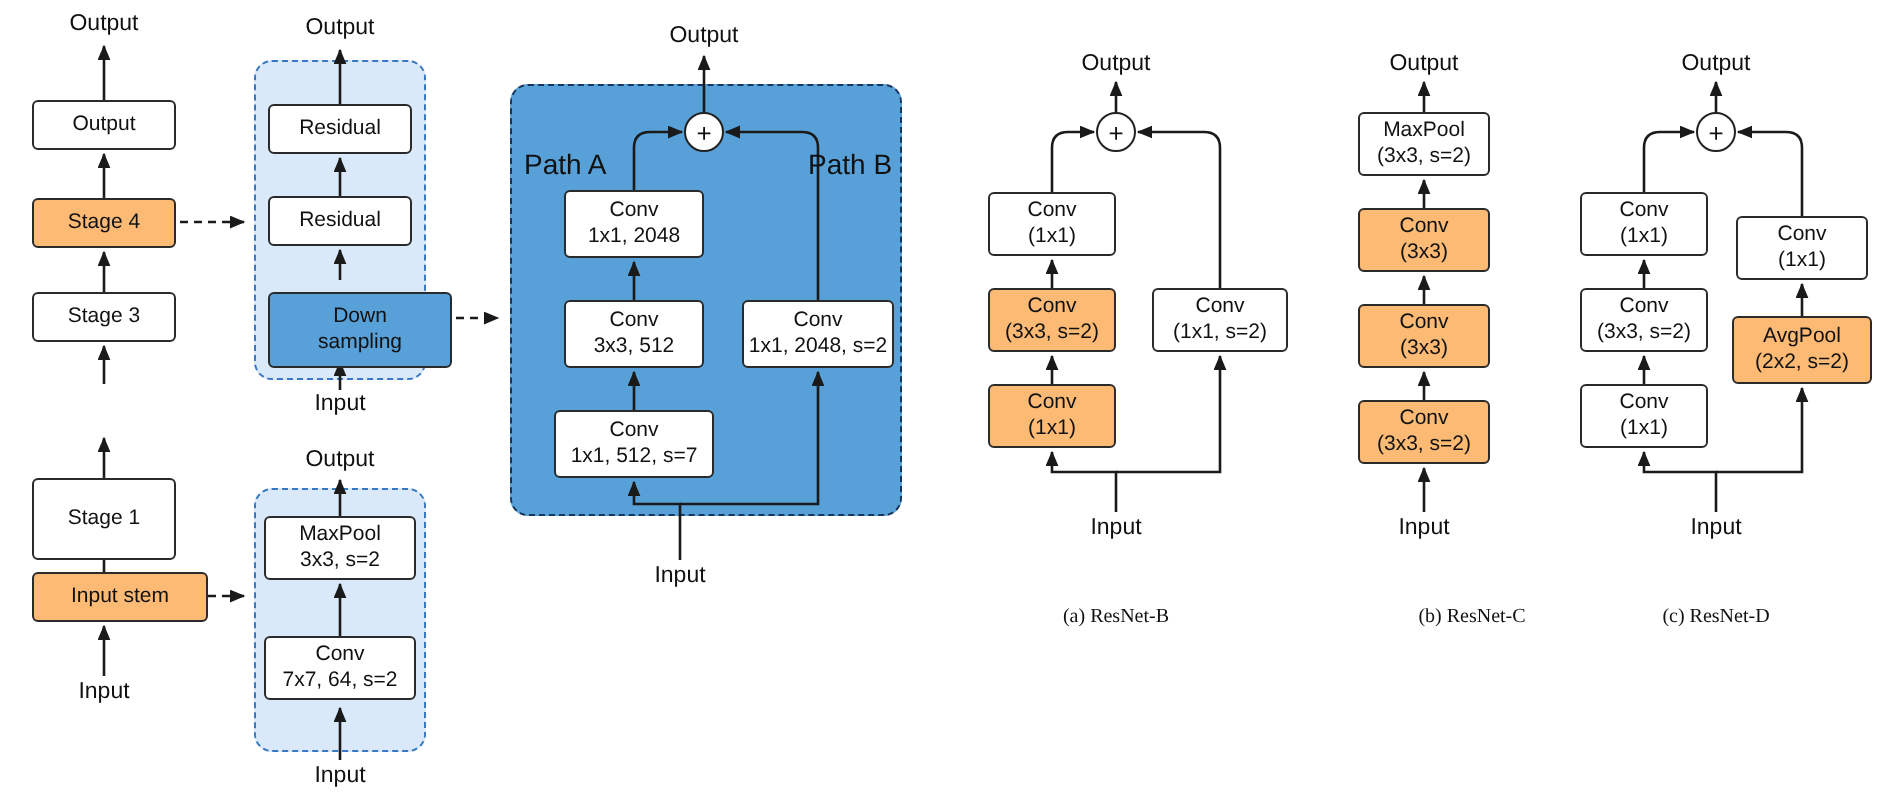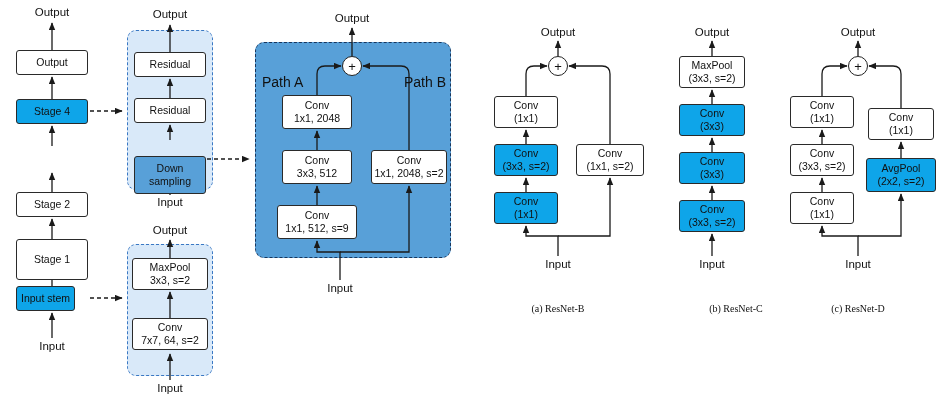--- a/index.html
+++ b/index.html
@@ -4,21 +4,21 @@
 <style>
   * { margin:0; padding:0; box-sizing:border-box; }
   body { background:#fff; font-family:"Liberation Sans", sans-serif; color:#111; }
   .canvas { position:relative; width:948px; height:402px; background:#fff; overflow:hidden; }
   .container { position:absolute; border-radius:9px; z-index:1; }
   .container.light { background:#d9e9f9; border:1.5px dashed #3a78c3; }
   .container.dark  { background:#58a0d8; border:1.6px dashed #17365d; }
   .box { position:absolute; border:1px solid #2a2a2a; border-radius:3px; background:#fff;
          display:flex; flex-direction:column; align-items:center; justify-content:center;
          font-size:10.5px; line-height:1.25; text-align:center; z-index:3; }
-  .box.blue { background:#0ea5e9; }
+  .box.blue { background:#fdba74; }
   .box.mid  { background:#58a0d8; }
   .tlabel { position:absolute; font-size:11.5px; white-space:nowrap; transform:translateX(-50%); z-index:3; }
   .pathlbl { position:absolute; font-size:14px; white-space:nowrap; z-index:3; }
   .plus { position:absolute; width:20px; height:20px; border:1.2px solid #222; border-radius:50%;
           background:#fff; display:flex; align-items:center; justify-content:center;
           font-size:13px; line-height:1; z-index:3; }
   .caption { position:absolute; font-family:"Liberation Serif", serif; font-size:10px;
              white-space:nowrap; transform:translateX(-50%); z-index:3; }
   svg.wires { position:absolute; left:0; top:0; z-index:2; }
 </style>
@@ -90,29 +90,29 @@
     <g stroke="#1a1a1a" stroke-width="1.3" fill="none" stroke-dasharray="4 3">
       <path marker-end="url(#ah)" d="M90,111 H122"></path>
       <path marker-end="url(#ah)" d="M90,298 H122"></path>
       <path marker-end="url(#ah)" d="M207,159 H249"></path>
     </g>
   </svg>
 
   <div class="tlabel" style="left:52px; top:6px;">Output</div>
   <div class="box" style="left:16px; top:50px; width:72px; height:25px;">Output</div>
   <div class="box blue" style="left:16px; top:99px; width:72px; height:25px;">Stage 4</div>
-  <div class="box" style="left:16px; top:192px; width:72px; height:25px;">Stage 2</div>
+  <div class="box" style="left:16px; top:146px; width:72px; height:25px;">Stage 3</div>
   <div class="box" style="left:16px; top:239px; width:72px; height:41px;">Stage 1</div>
-  <div class="box blue" style="left:16px; top:286px; width:59px; height:25px;">Input stem</div>
+  <div class="box blue" style="left:16px; top:286px; width:88px; height:25px;">Input stem</div>
   <div class="tlabel" style="left:52px; top:340px;">Input</div>
 
   <div class="tlabel" style="left:170px; top:8px;">Output</div>
   <div class="box" style="left:134px; top:52px; width:72px; height:25px;">Residual</div>
   <div class="box" style="left:134px; top:98px; width:72px; height:25px;">Residual</div>
-  <div class="box mid" style="left:134px; top:156px; width:72px; height:38px;text-align:center;">
+  <div class="box mid" style="left:134px; top:146px; width:92px; height:38px;text-align:center;">
     <span>Down</span>
     <span>sampling</span>
   </div>
   <div class="tlabel" style="left:170px; top:196px;">Input</div>
 
   <div class="tlabel" style="left:170px; top:224px;">Output</div>
   <div class="box" style="left:132px; top:258px; width:76px; height:32px;">
     <span>MaxPool</span>
     <span>3x3, s=2</span>
   </div>
@@ -129,21 +129,21 @@
   <div class="box" style="left:282px; top:95px; width:70px; height:34px;">
     <span>Conv</span>
     <span>1x1, 2048</span>
   </div>
   <div class="box" style="left:282px; top:150px; width:70px; height:34px;">
     <span>Conv</span>
     <span>3x3, 512</span>
   </div>
   <div class="box" style="left:277px; top:205px; width:80px; height:34px;">
     <span>Conv</span>
-    <span>1x1, 512, s=9</span>
+    <span>1x1, 512, s=7</span>
   </div>
   <div class="box" style="left:371px; top:150px; width:76px; height:34px;">
     <span>Conv</span>
     <span>1x1, 2048, s=2</span>
   </div>
   <div class="tlabel" style="left:340px; top:282px;">Input</div>
 
   <div class="tlabel" style="left:558px; top:26px;">Output</div>
   <div class="plus" style="left:548px; top:56px;">+</div>
   <div class="box" style="left:494px; top:96px; width:64px; height:32px;">

